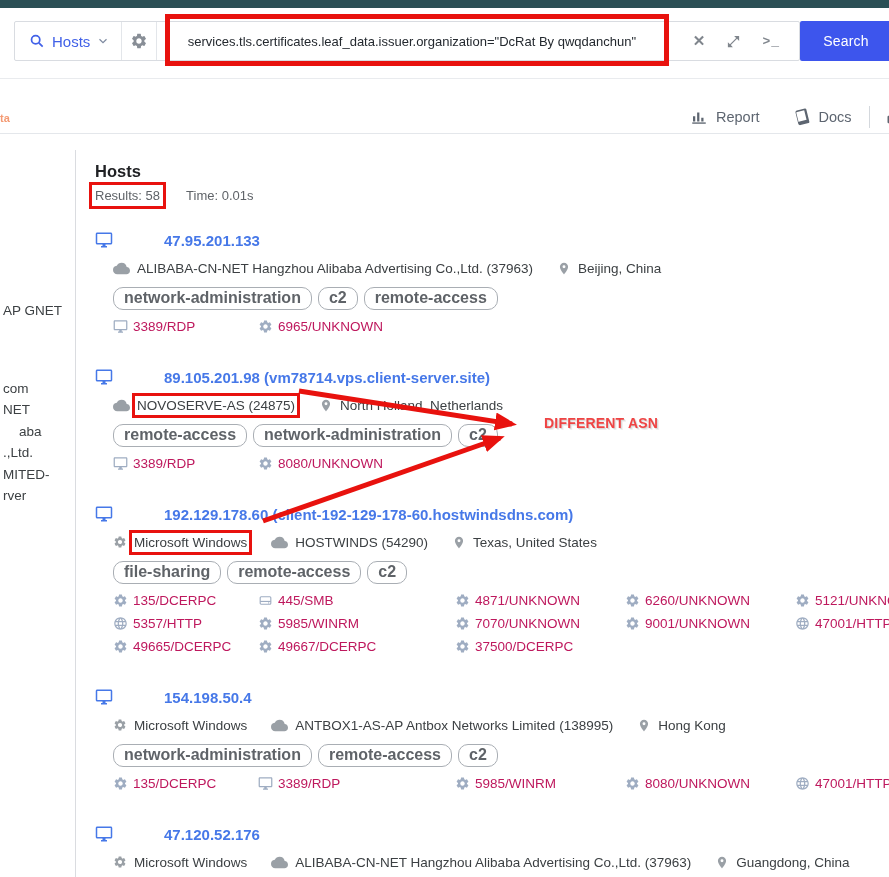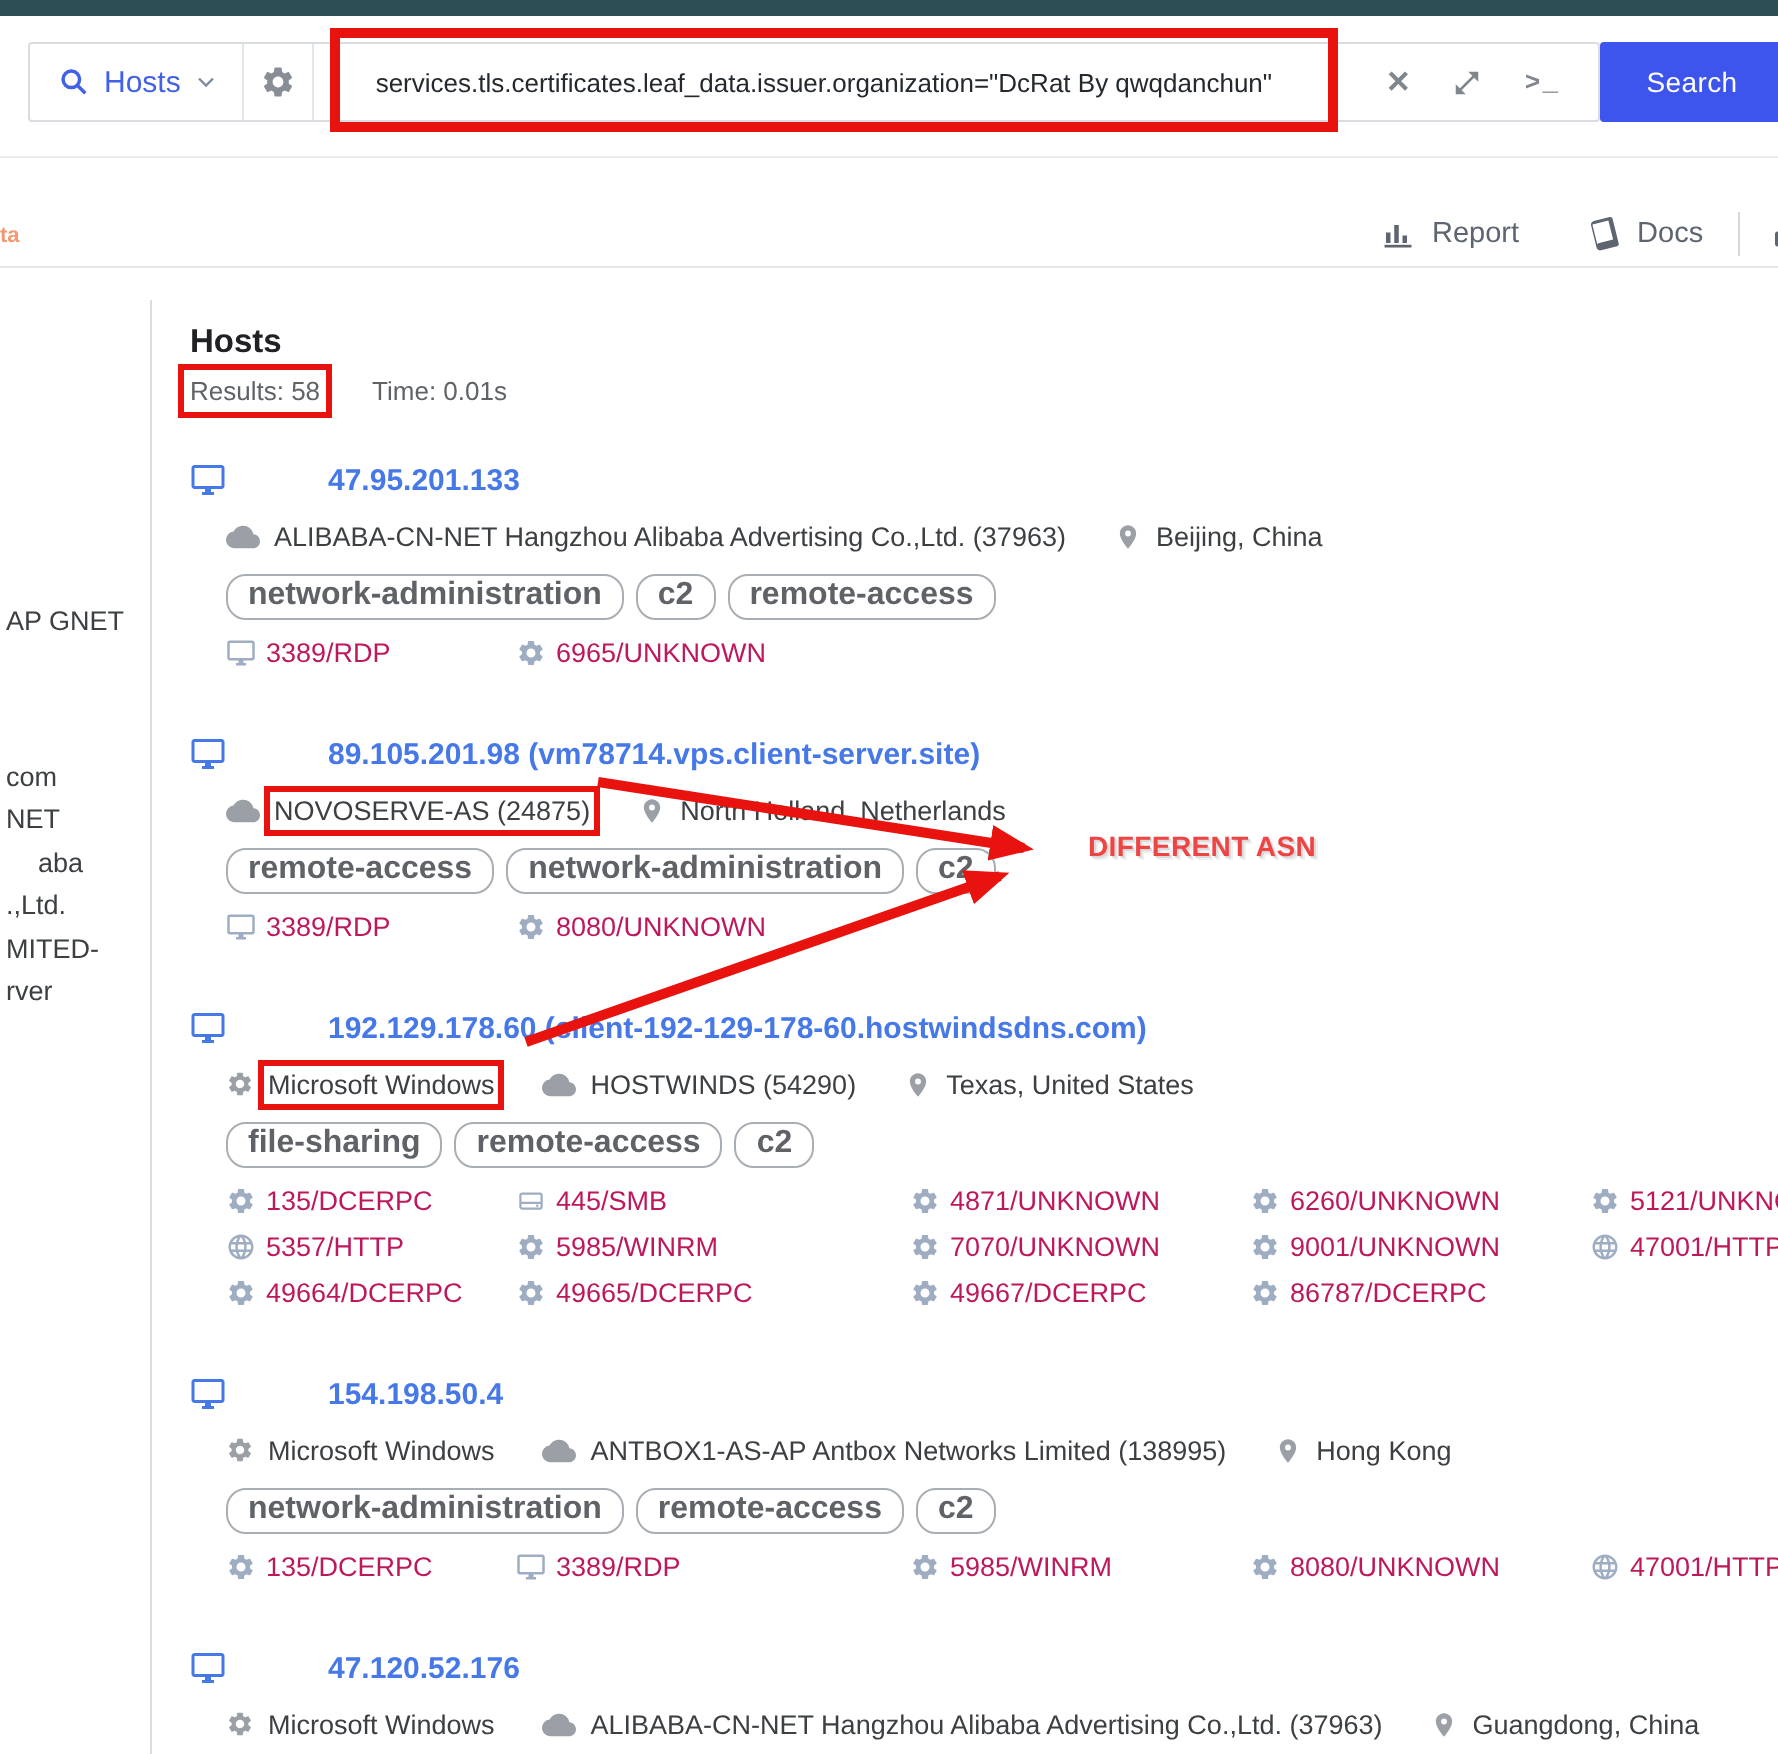--- a/index.html
+++ b/index.html
@@ -455,45 +455,37 @@
               </svg>
             </span>
             <span>47001/HTTP</span>
           </a>
           <a class="svc" href="#">
             <span class="icn svc-icn">
               <svg viewBox="0 0 24 24">
                 <use href="#sym-gear"></use>
               </svg>
             </span>
-            <span>49664/DCERPC</span>
-          </a>
-          <a class="svc" href="#">
-            <span class="icn svc-icn">
-              <svg viewBox="0 0 24 24">
-                <use href="#sym-gear"></use>
-              </svg>
-            </span>
             <span>49665/DCERPC</span>
           </a>
           <a class="svc" href="#">
             <span class="icn svc-icn">
               <svg viewBox="0 0 24 24">
                 <use href="#sym-gear"></use>
               </svg>
             </span>
             <span>49667/DCERPC</span>
           </a>
           <a class="svc" href="#">
             <span class="icn svc-icn">
               <svg viewBox="0 0 24 24">
                 <use href="#sym-gear"></use>
               </svg>
             </span>
-            <span>86787/DCERPC</span>
+            <span>37500/DCERPC</span>
           </a>
         </div>
       </div>
       <div class="host">
         <div class="ip-row">
           <span class="icn ip-icn">
             <svg viewBox="0 0 24 24">
               <use href="#sym-monitor"></use>
             </svg>
           </span>

